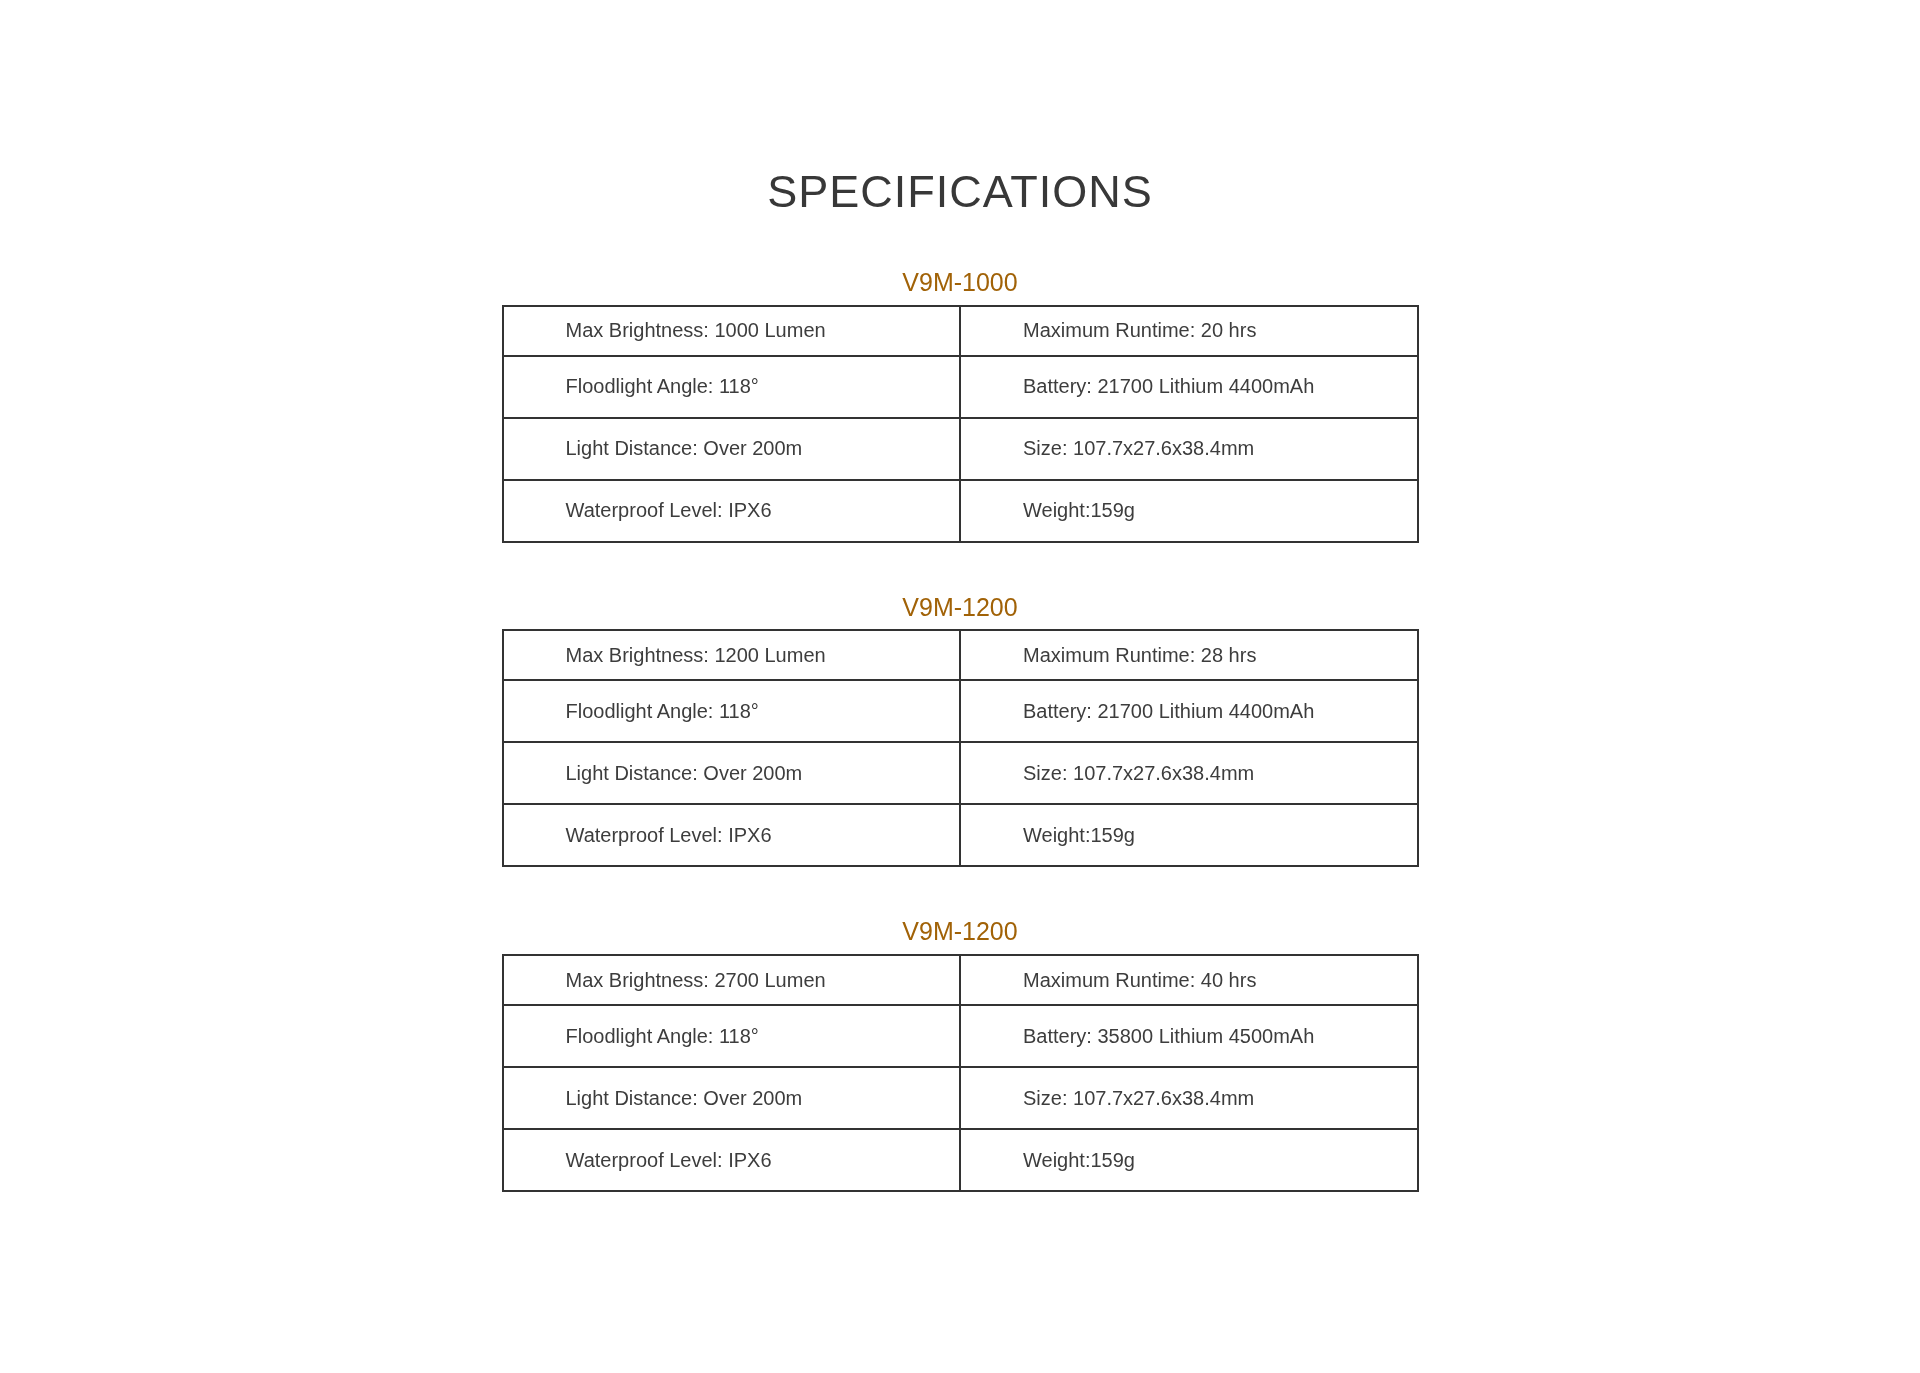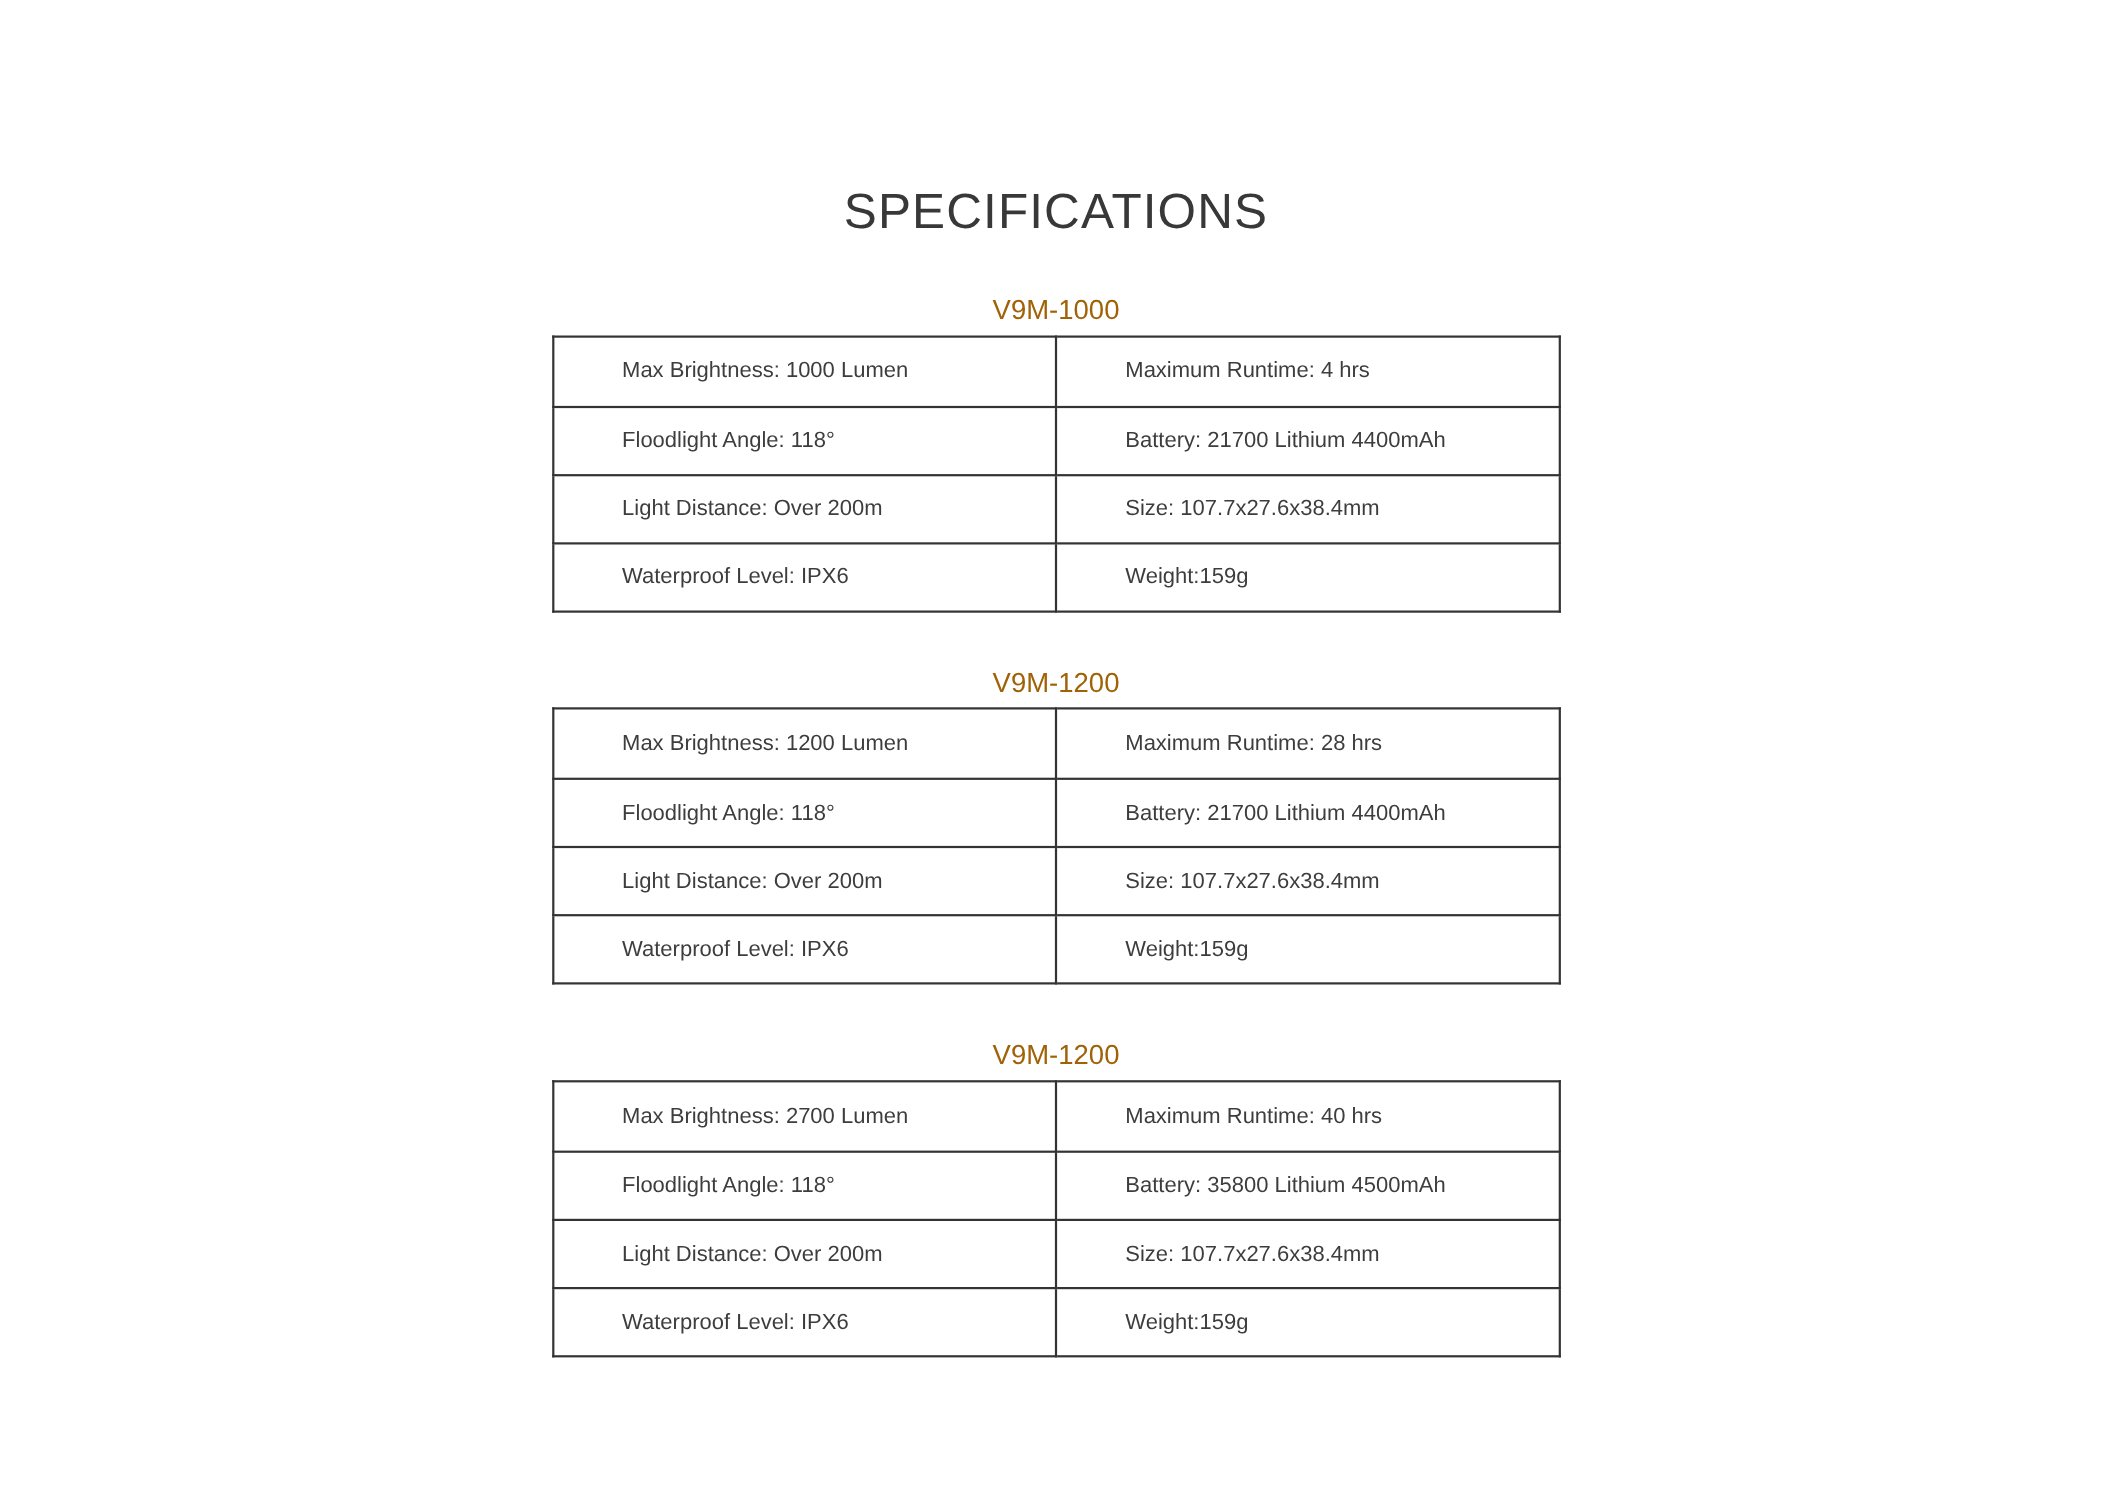--- a/index.html
+++ b/index.html
@@ -46,37 +46,37 @@
   }
   table.spec-table td {
     border: 2px solid #333333;
     font-size: 20px;
     color: #3d3d3d;
     padding: 0 10px 0 62px;
     vertical-align: middle;
     height: 62px;
   }
   table.spec-table tr:first-child td {
-    height: 64px;
+    height: 50px;
   }
 </style>
 </head>
 <body>
 
 <div class="content">
 
   <h1 class="page-title">SPECIFICATIONS</h1>
 
   <div class="spec-section">
     <h2 class="model-heading">V9M-1000</h2>
     <table class="spec-table">
       <tbody>
         <tr>
           <td>Max Brightness: 1000 Lumen</td>
-          <td>Maximum Runtime: 4 hrs</td>
+          <td>Maximum Runtime: 20 hrs</td>
         </tr>
         <tr>
           <td>Floodlight Angle: 118°</td>
           <td>Battery: 21700 Lithium 4400mAh</td>
         </tr>
         <tr>
           <td>Light Distance: Over 200m</td>
           <td>Size: 107.7x27.6x38.4mm</td>
         </tr>
         <tr>

